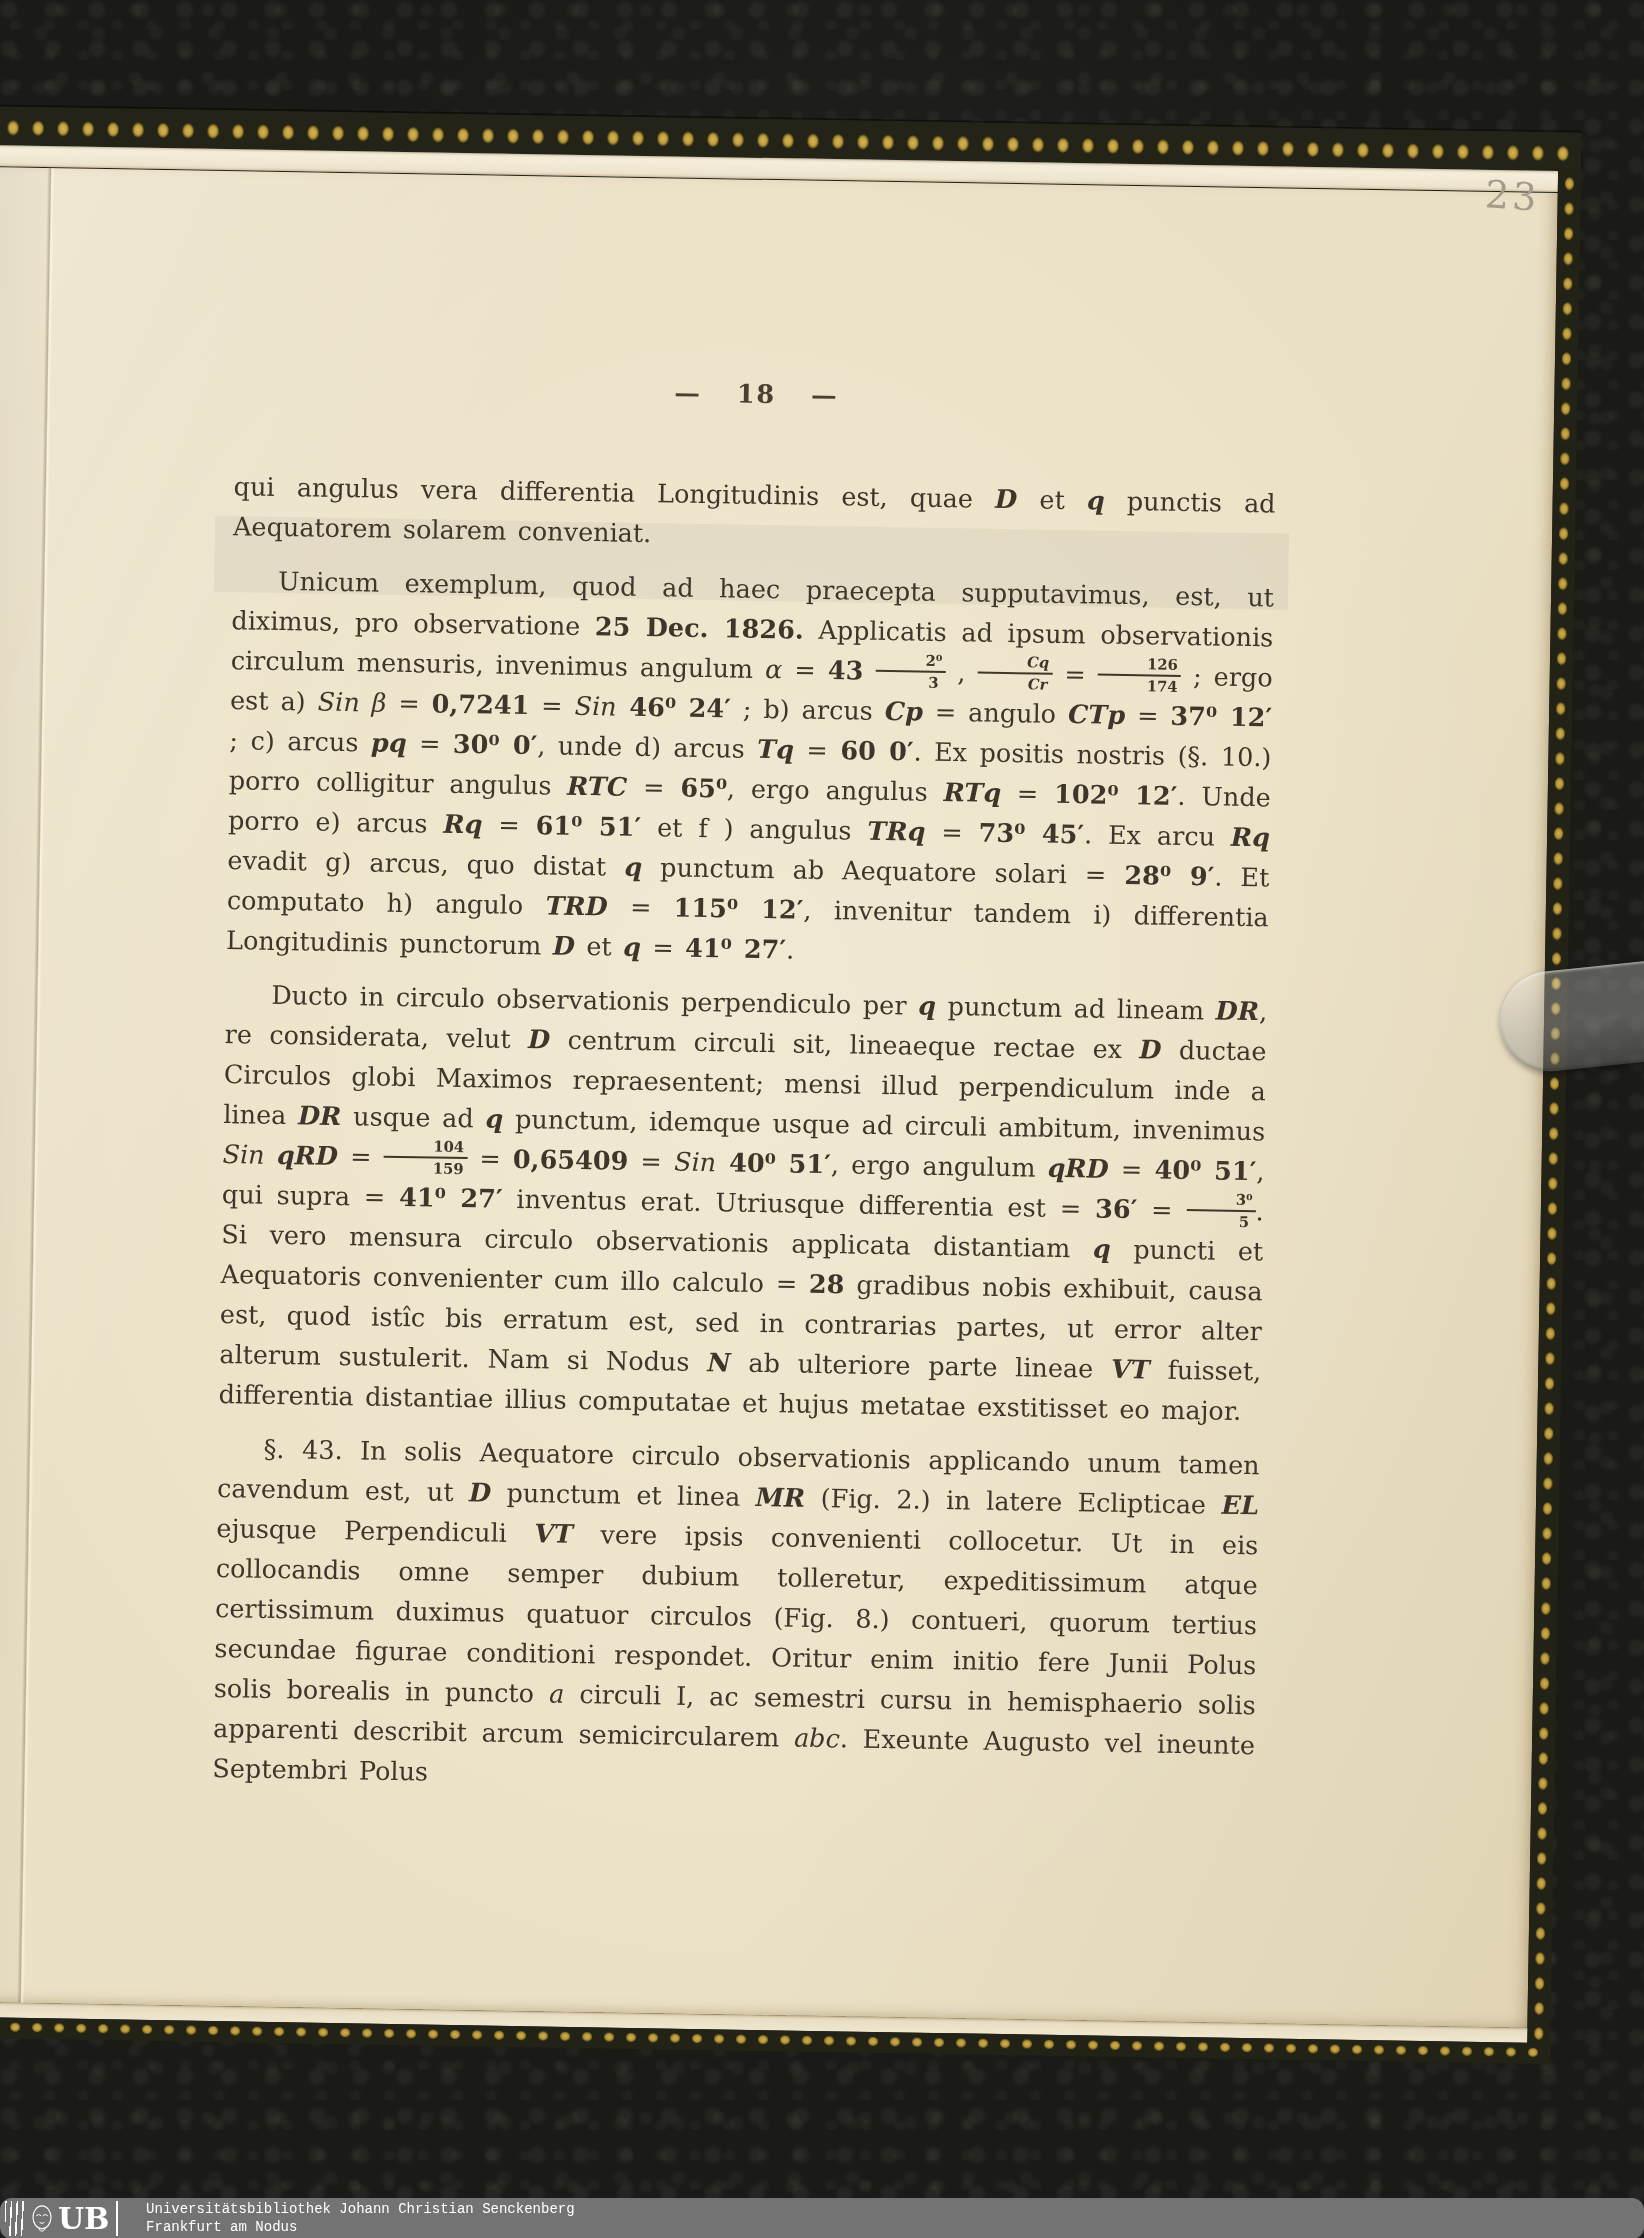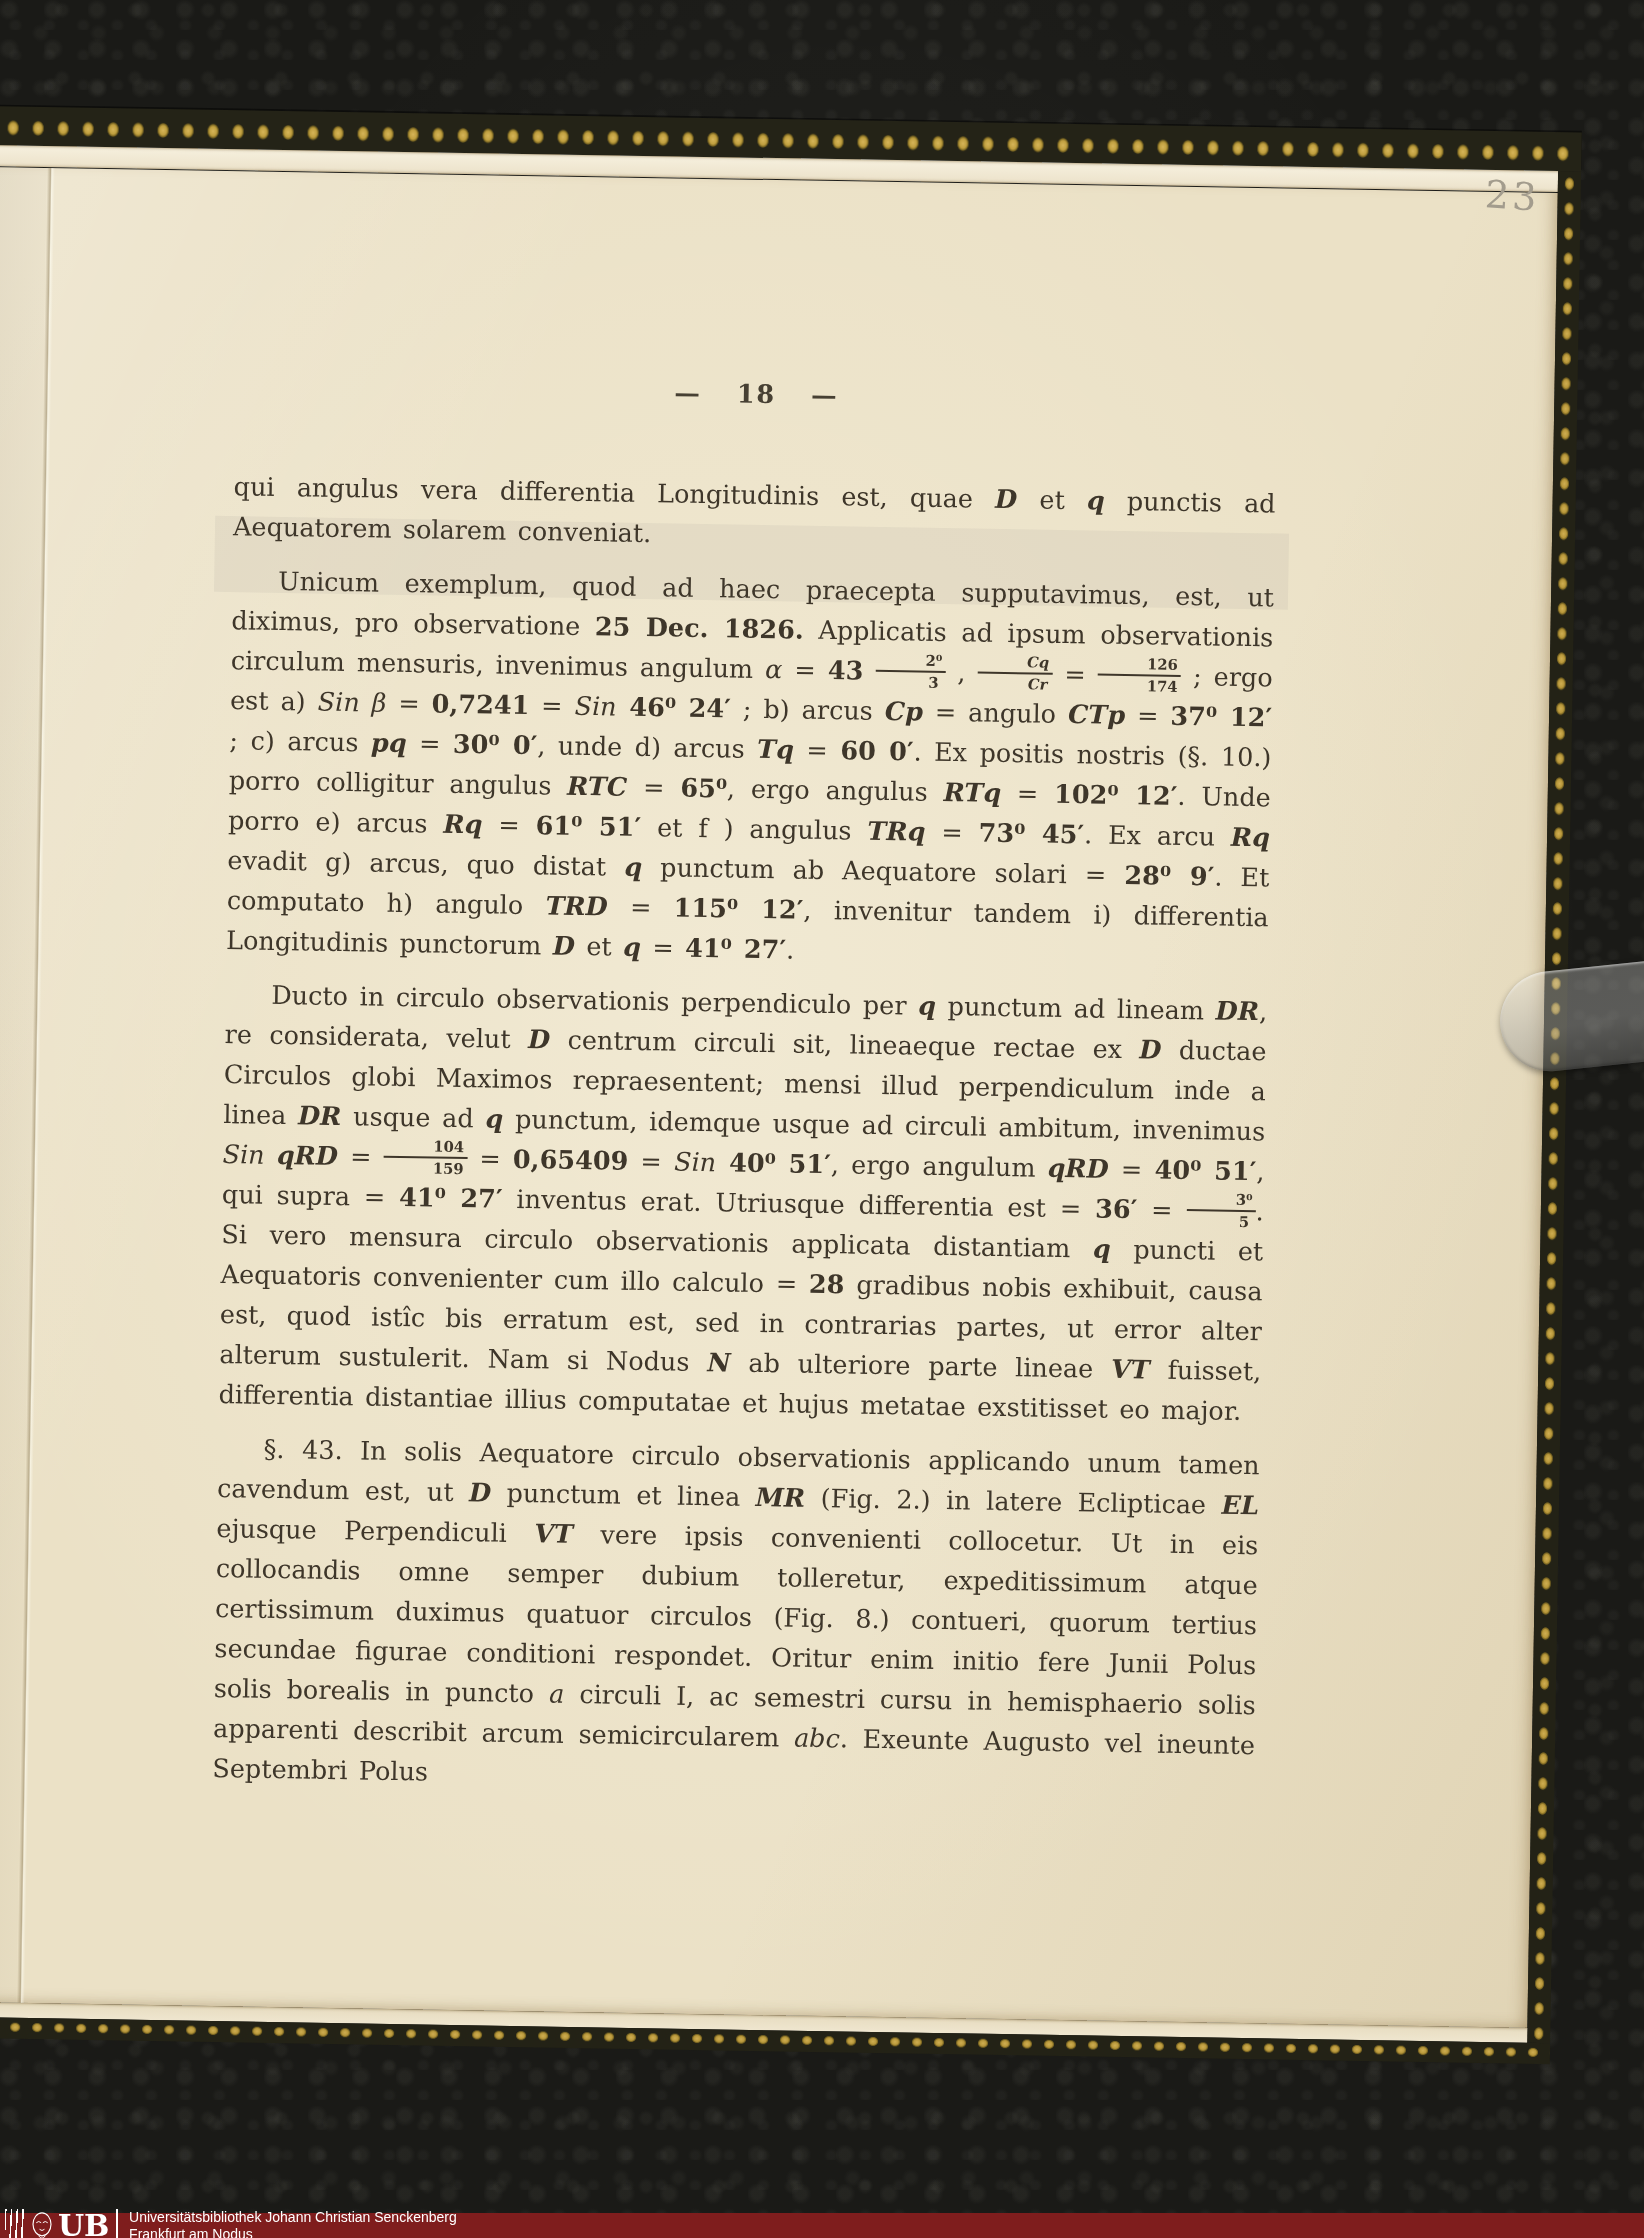--- a/index.html
+++ b/index.html
@@ -109,37 +109,37 @@
   
   .clip{
     position:absolute;left:1500px;top:968px;width:164px;height:100px;z-index:6;
     transform:rotate(-6deg);
     border-radius:50px 0 0 50px;
     background:linear-gradient(175deg, rgba(235,235,232,.30) 0%, rgba(170,170,168,.45) 55%, rgba(120,120,118,.42) 100%);
     box-shadow:0 2.5px 6.6px rgba(0,0,0,.35), inset 0 1.6px 2.5px rgba(255,255,255,.5), inset 0 -1.6px 3.3px rgba(0,0,0,.25);
   }
   
   .footer{
-    position:absolute;left:0;right:0;bottom:0;height:26px;z-index:10;
-    background:#7f1d1d;display:flex;align-items:center;
+    position:absolute;left:0;right:0;bottom:0;height:41px;z-index:10;
+    background:#737373;display:flex;align-items:center;border-radius:12px;
   }
   .logo{display:flex;align-items:center;height:100%;}
   .logo-lines{
     width:20px;height:35px;margin-left:5px;
     background:repeating-linear-gradient(93deg,#fdfdfd 0 1.6px, rgba(0,0,0,0) 1.6px 5.8px);
   }
   .logo-head{display:flex;align-items:center;margin-left:3.3px;}
   .logo-ub{
     font-family:"DejaVu Serif",serif;font-weight:bold;color:#fff;
     font-size:30px;line-height:1;margin:0 6.6px 0 1.6px;
   }
   .logo-sep{width:1.6px;height:35px;background:#fff;margin-right:11.5px;}
   .footer-text{
-    color:#fff;font-family:Liberation Sans, sans-serif;
-    font-size:14px;line-height:17.3px;white-space:nowrap;
+    color:#fff;font-family:Liberation Mono, monospace;
+    font-size:14px;line-height:17.3px;white-space:nowrap;margin-left:17px;
   }
 </style>
 </head>
 <body>
 
 <div class="leather"></div>
 <div class="sheen"></div>
 
 <div class="book">
   <div class="trim-top"></div>

